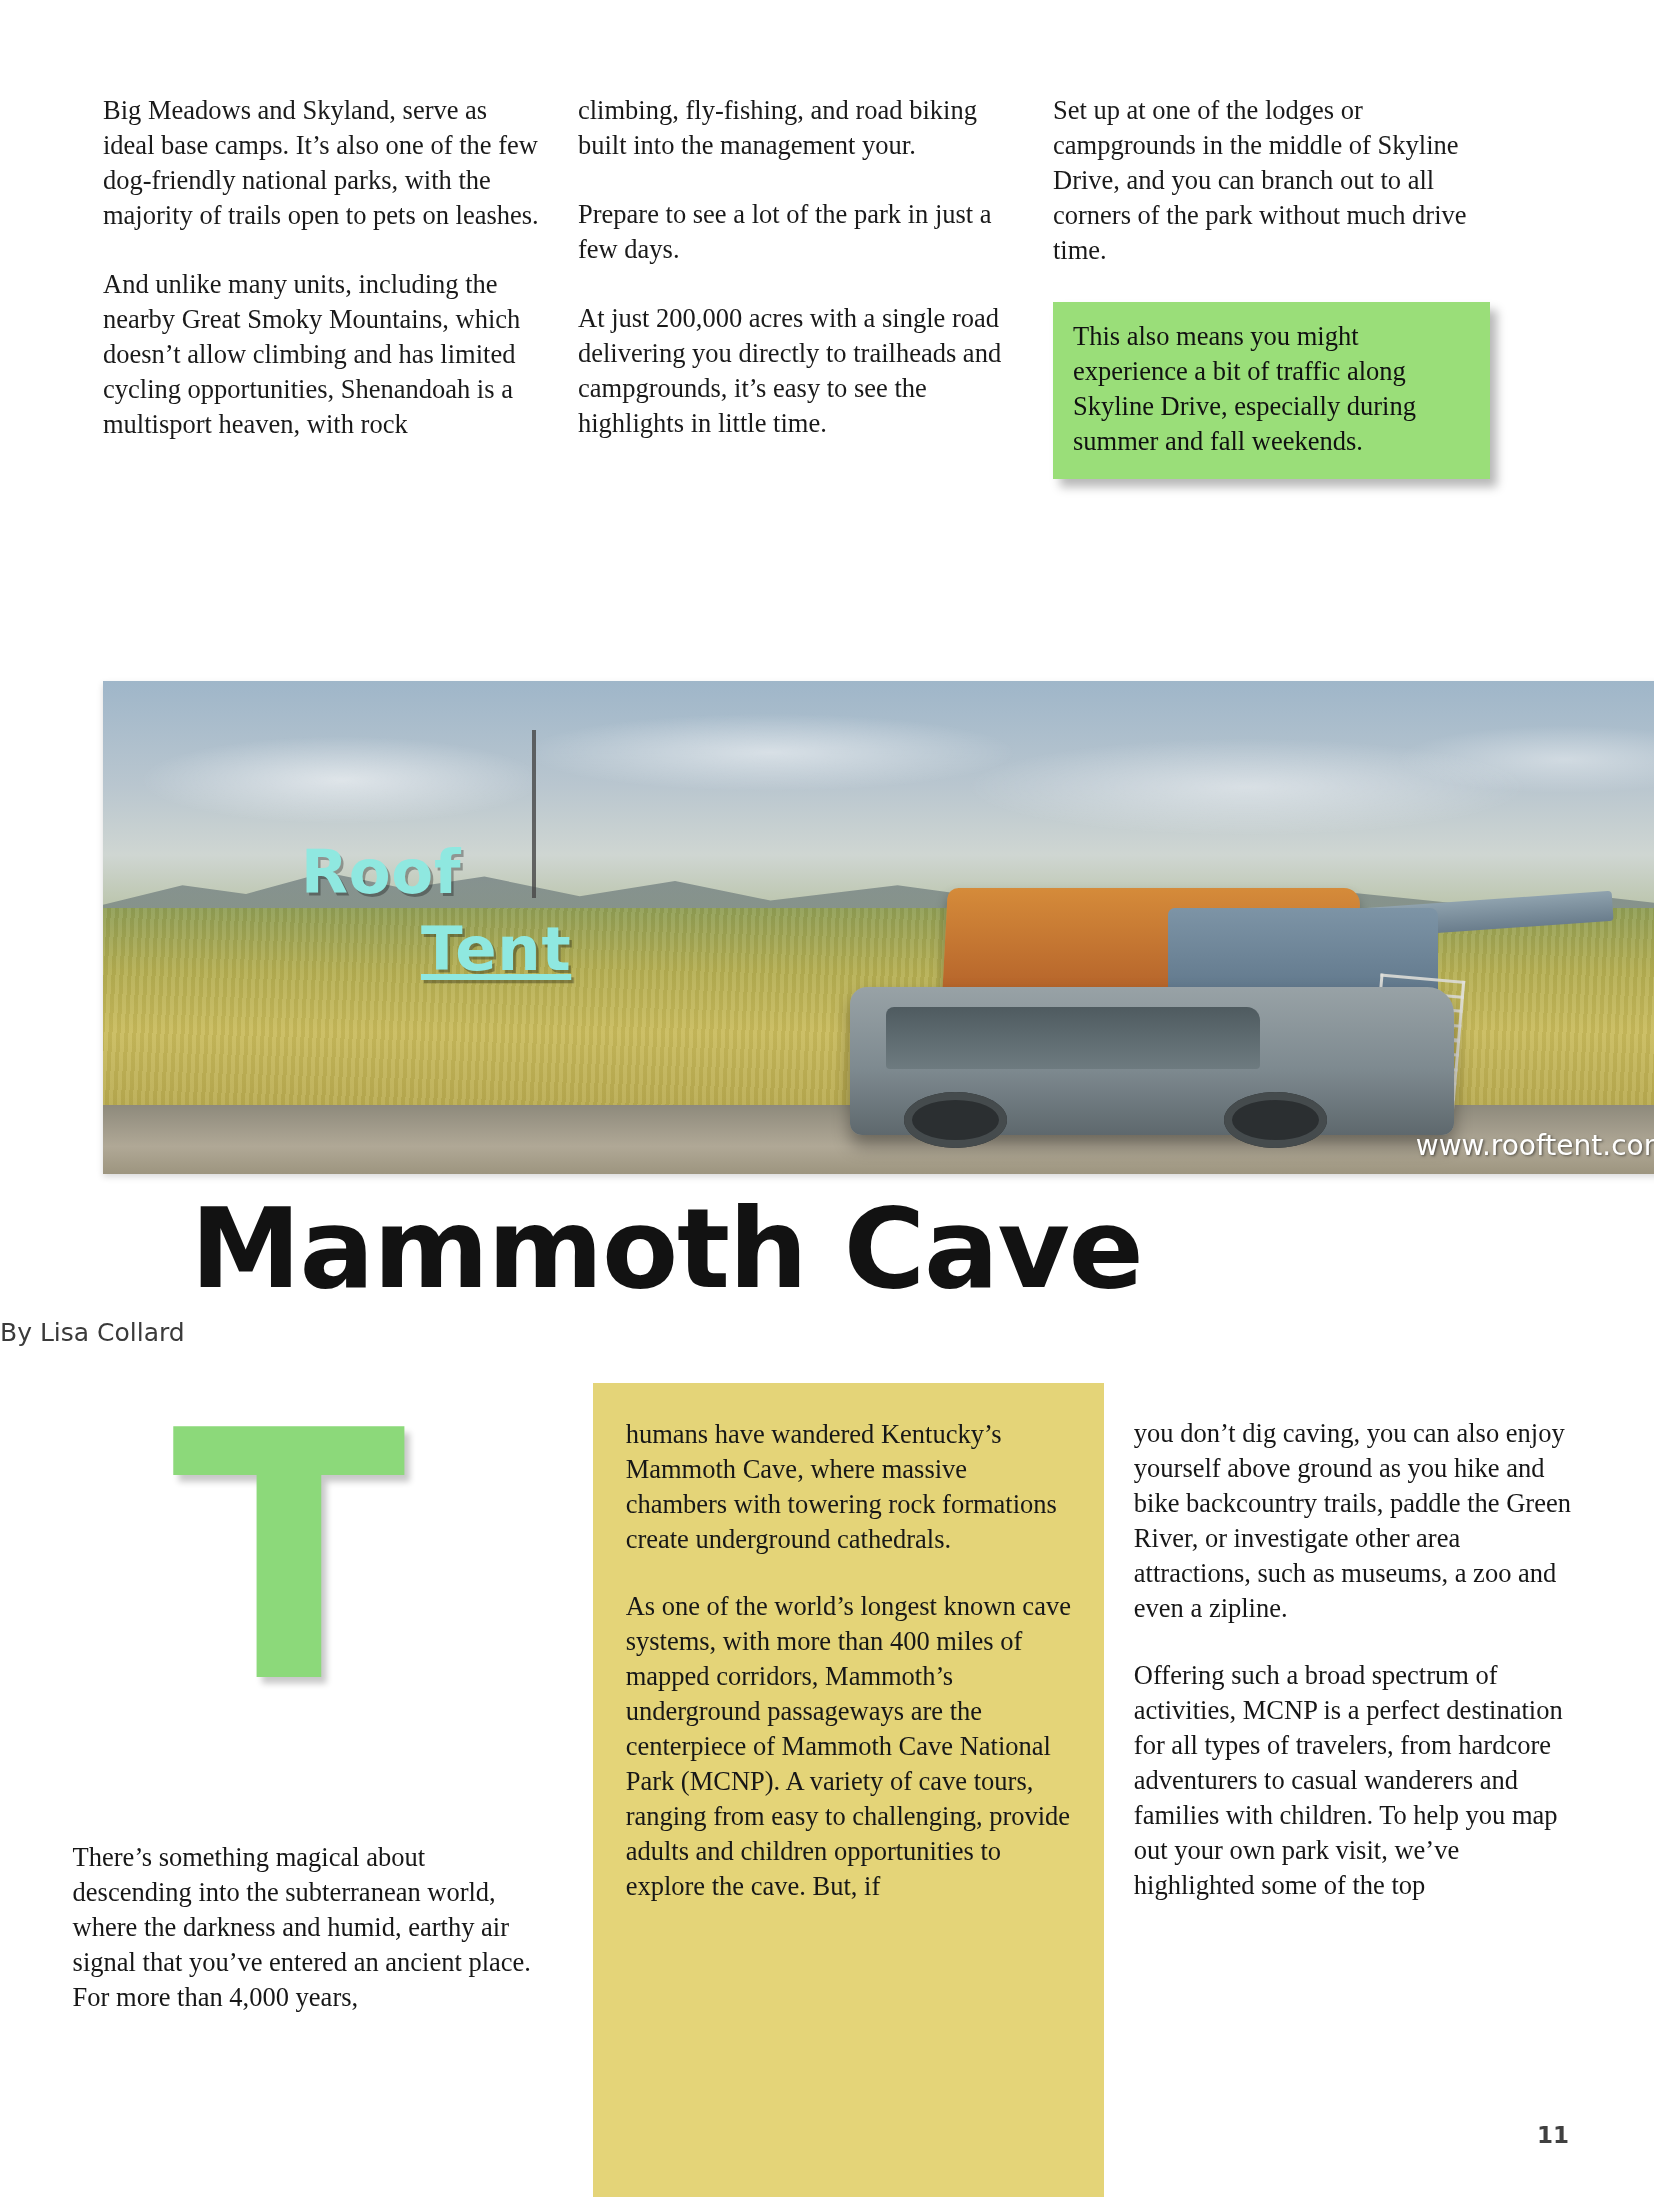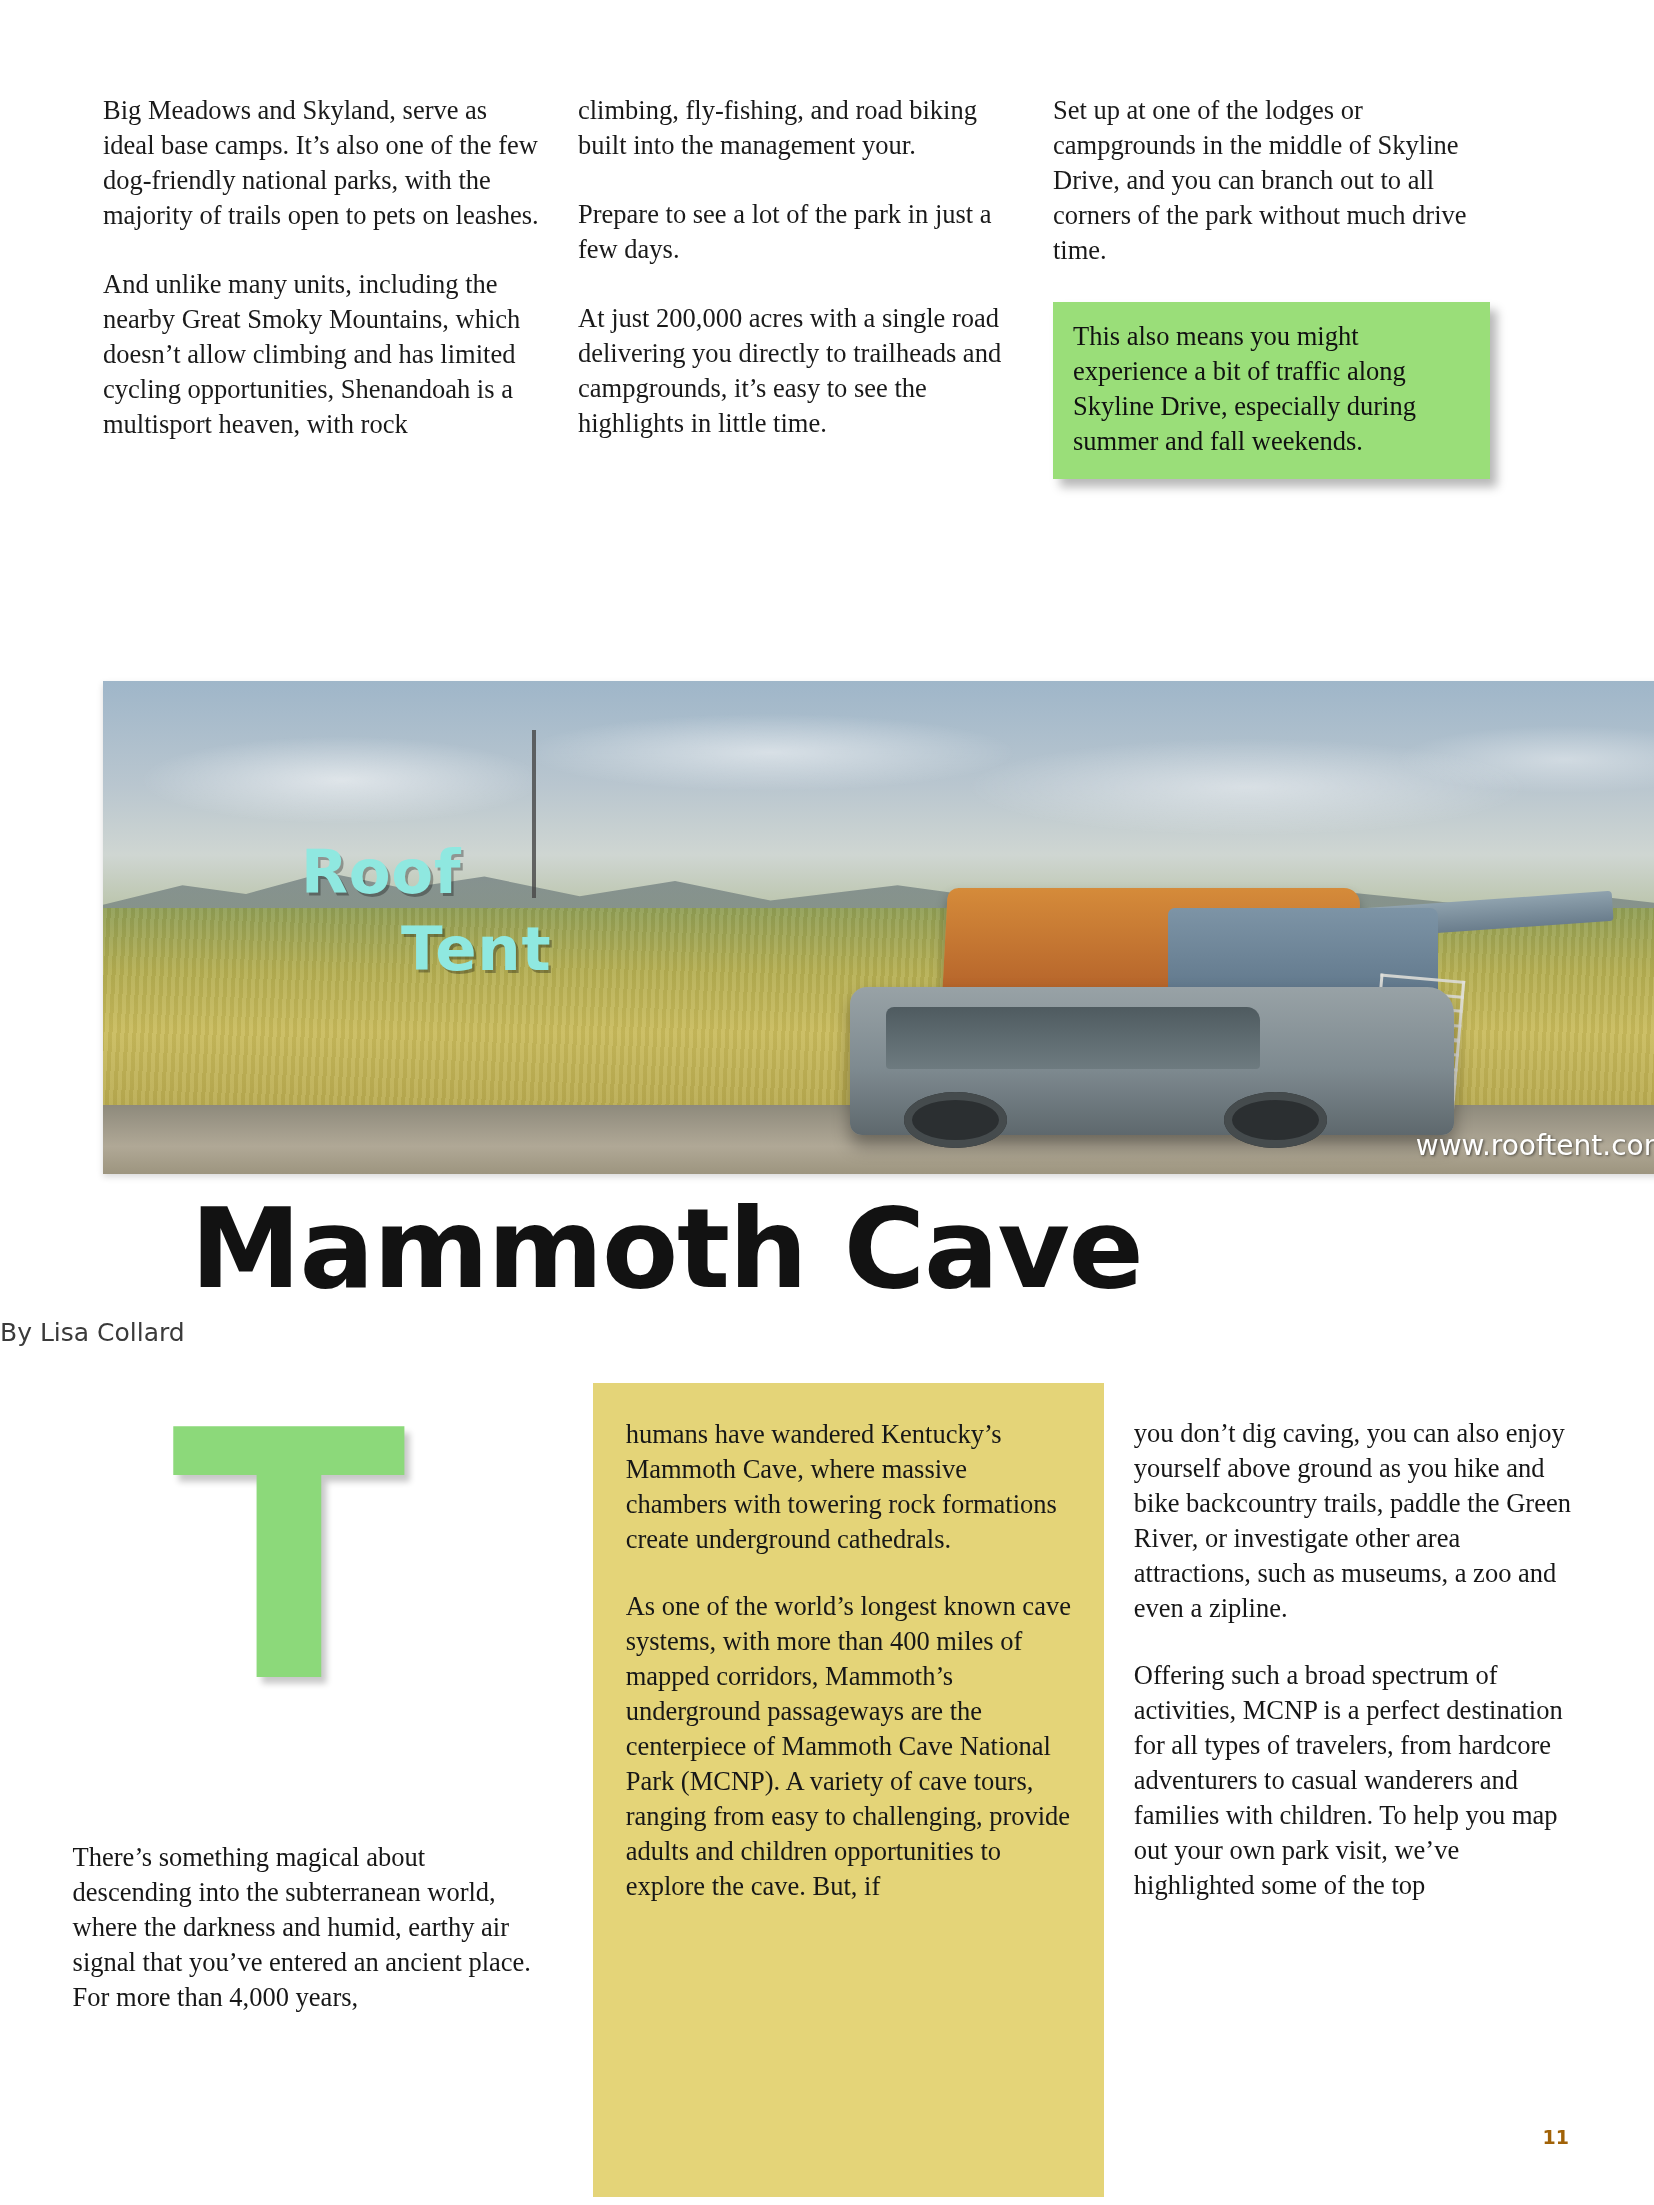--- a/index.html
+++ b/index.html
@@ -168,21 +168,21 @@
   .ad .brandline1, .ad .brandline2 {
     position: absolute;
     font-family: "DejaVu Sans", sans-serif;
     font-weight: 700;
     font-size: 61px;
     color: #8fe8e0;
     text-shadow: 2.6px 3.3px 0 rgba(0,0,0,0.30);
     letter-spacing: 0.7px;
   }
   .ad .brandline1 { left: 198px; top: 155px; }
-  .ad .brandline2 { left: 298px; top: 232px; }
+  .ad .brandline2 { left: 318px; top: 232px; text-decoration: underline; }
   .ad .url {
     position:absolute;
     right: 21px;
     bottom: 12px;
     font-family: "DejaVu Sans", sans-serif;
     font-size: 28px;
     color: #ffffff;
     text-shadow: 1.3px 1.3px 2.6px rgba(0,0,0,0.5);
   }
 
@@ -262,22 +262,22 @@
     left: 6.6px;
     width: 463px;
   }
 
   .page-number {
     position: absolute;
     right: 85px;
     bottom: 57px;
     font-family: "DejaVu Sans", sans-serif;
     font-weight: 700;
-    font-size: 19px;
-    color: #a16207;
+    font-size: 23px;
+    color: #404040;
   }
 </style>
 </head>
 <body>
 
 <div class="page">
 
   <div class="top-cols">
 
     <div class="col">

